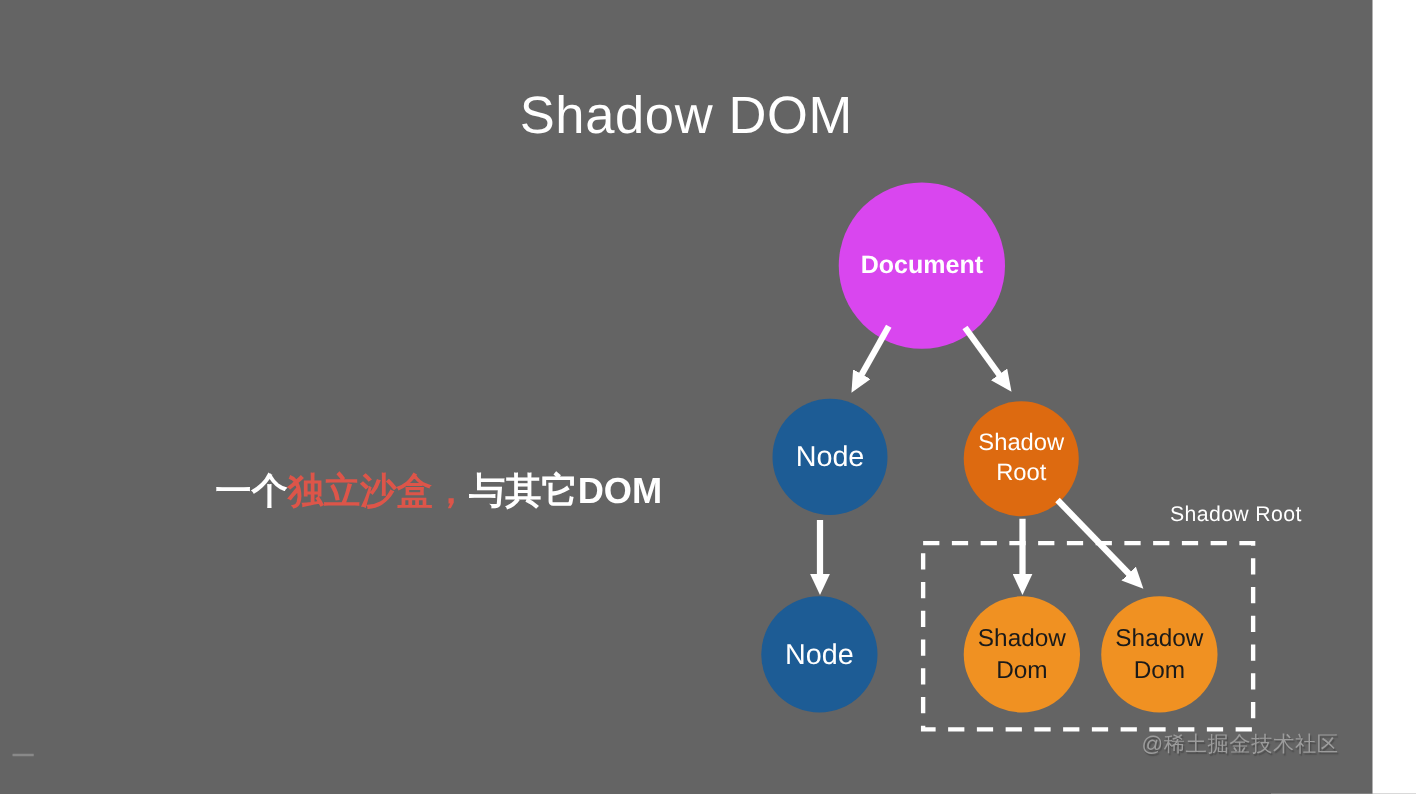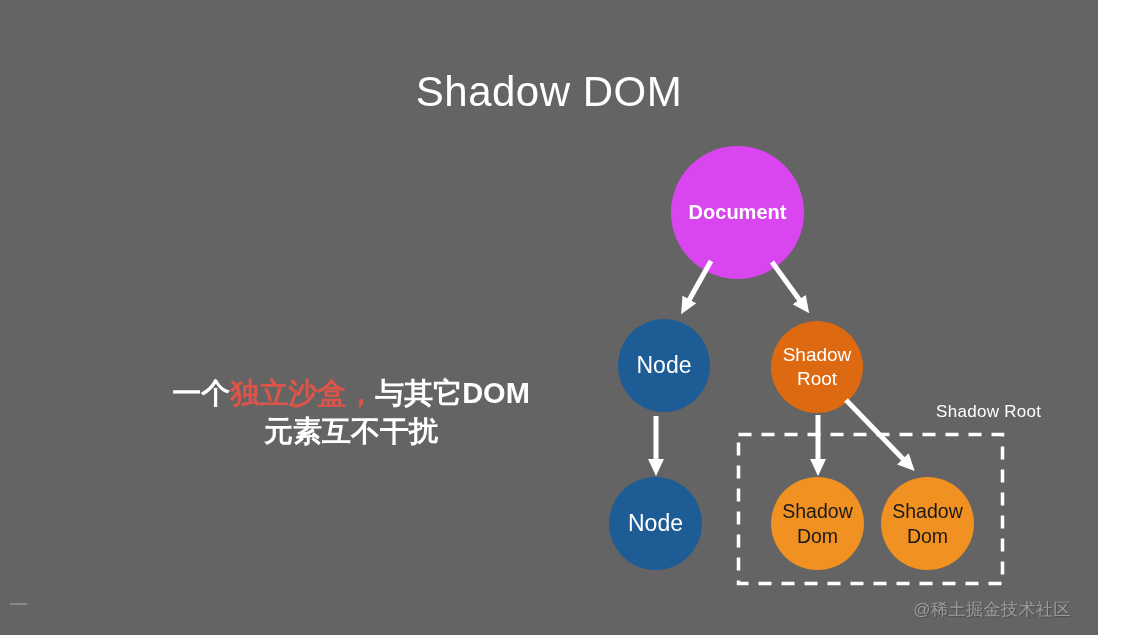--- a/index.html
+++ b/index.html
@@ -86,21 +86,21 @@
     left: 936px;
     top: 402px;
     color: #ffffff;
     font-size: 17px;
     letter-spacing: 0.3px;
   }
 
   .watermark {
     position: absolute;
     right: 27px;
-    bottom: 14px;
+    bottom: 28px;
     font-size: 17px;
     color: #9c9c9c;
     text-shadow: 1px 1px 1px rgba(0,0,0,0.25);
     letter-spacing: 0.5px;
   }
 
   .corner-mark {
     position: absolute;
     left: 10px;
     top: 603px;
@@ -112,21 +112,20 @@
 </style>
 </head>
 <body>
 
 <div class="canvas">
 
   <div class="slide-title">Shadow DOM</div>
 
   <div class="description">
     <div><span>一个</span><span class="highlight">独立沙盒，</span><span>与其它DOM</span></div>
-    <div>元素互不干扰</div>
   </div>
 
   <div class="circle node-document">Document</div>
   <div class="circle node-child">Node</div>
   <div class="circle node-shadow-root">Shadow Root</div>
   <div class="circle node-leaf">Node</div>
   <div class="circle node-shadow-dom-left">Shadow Dom</div>
   <div class="circle node-shadow-dom-right">Shadow Dom</div>
 
   <svg class="diagram-svg" viewBox="0 0 1133 635">

